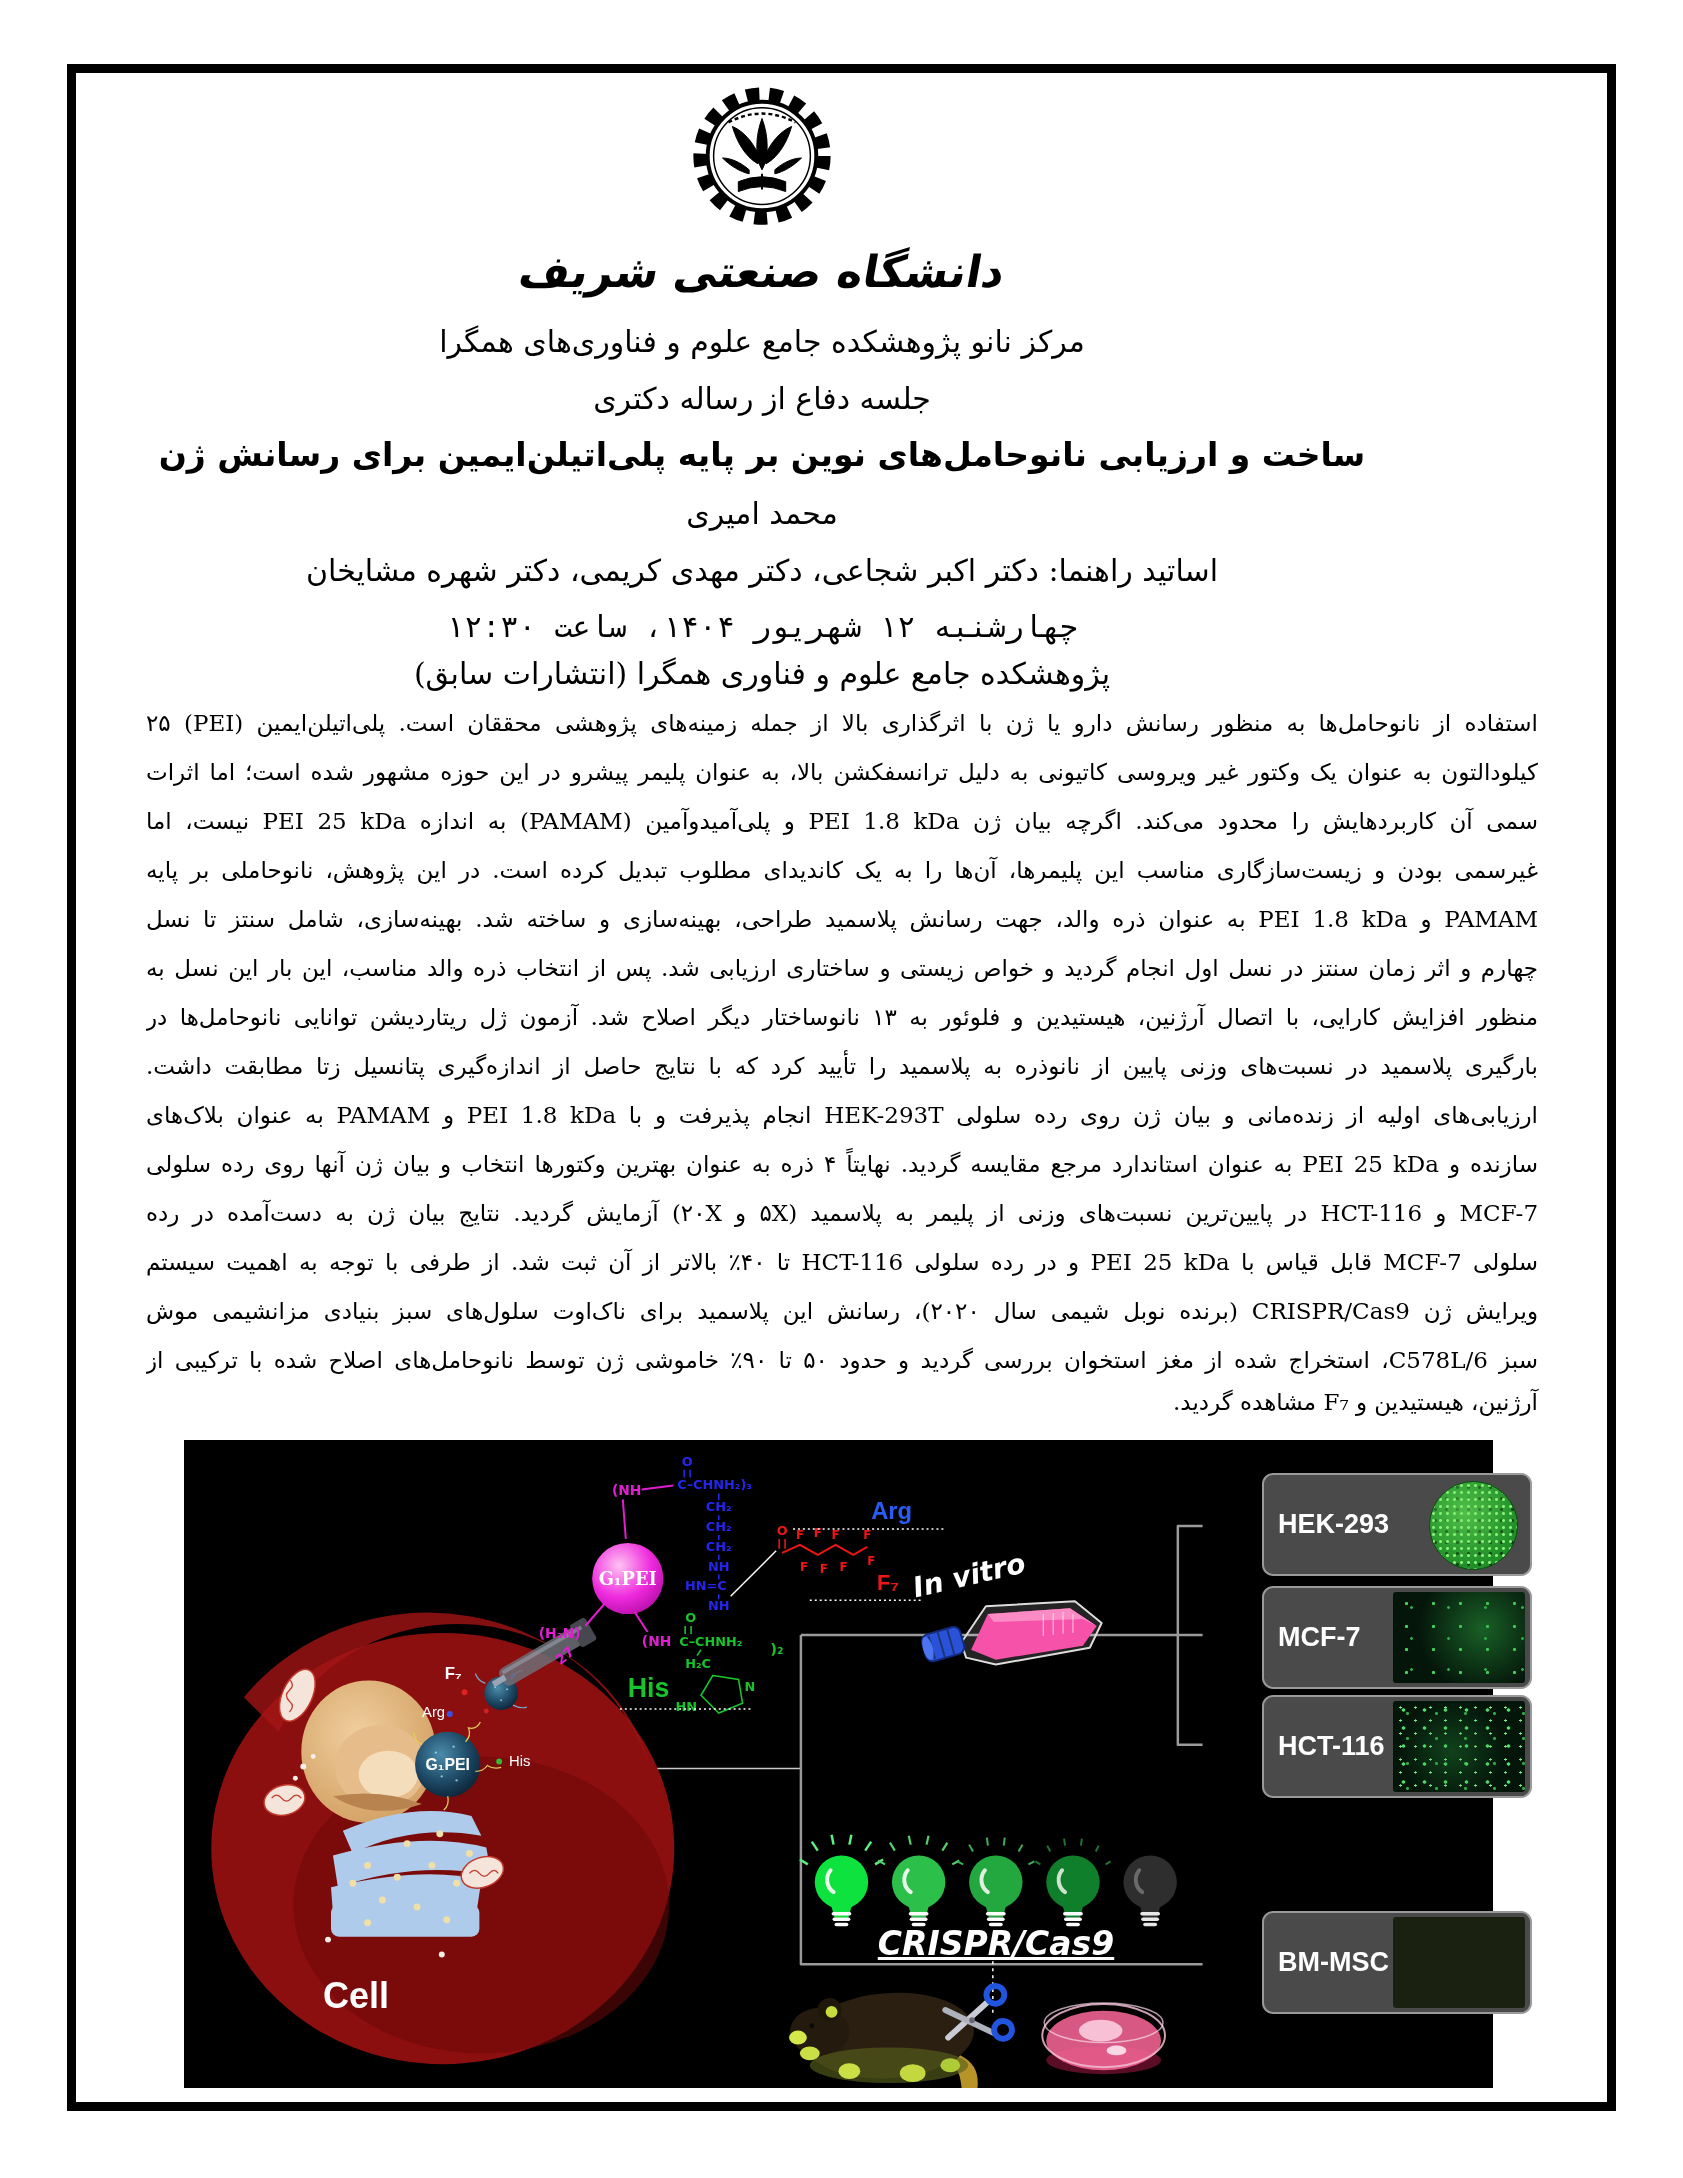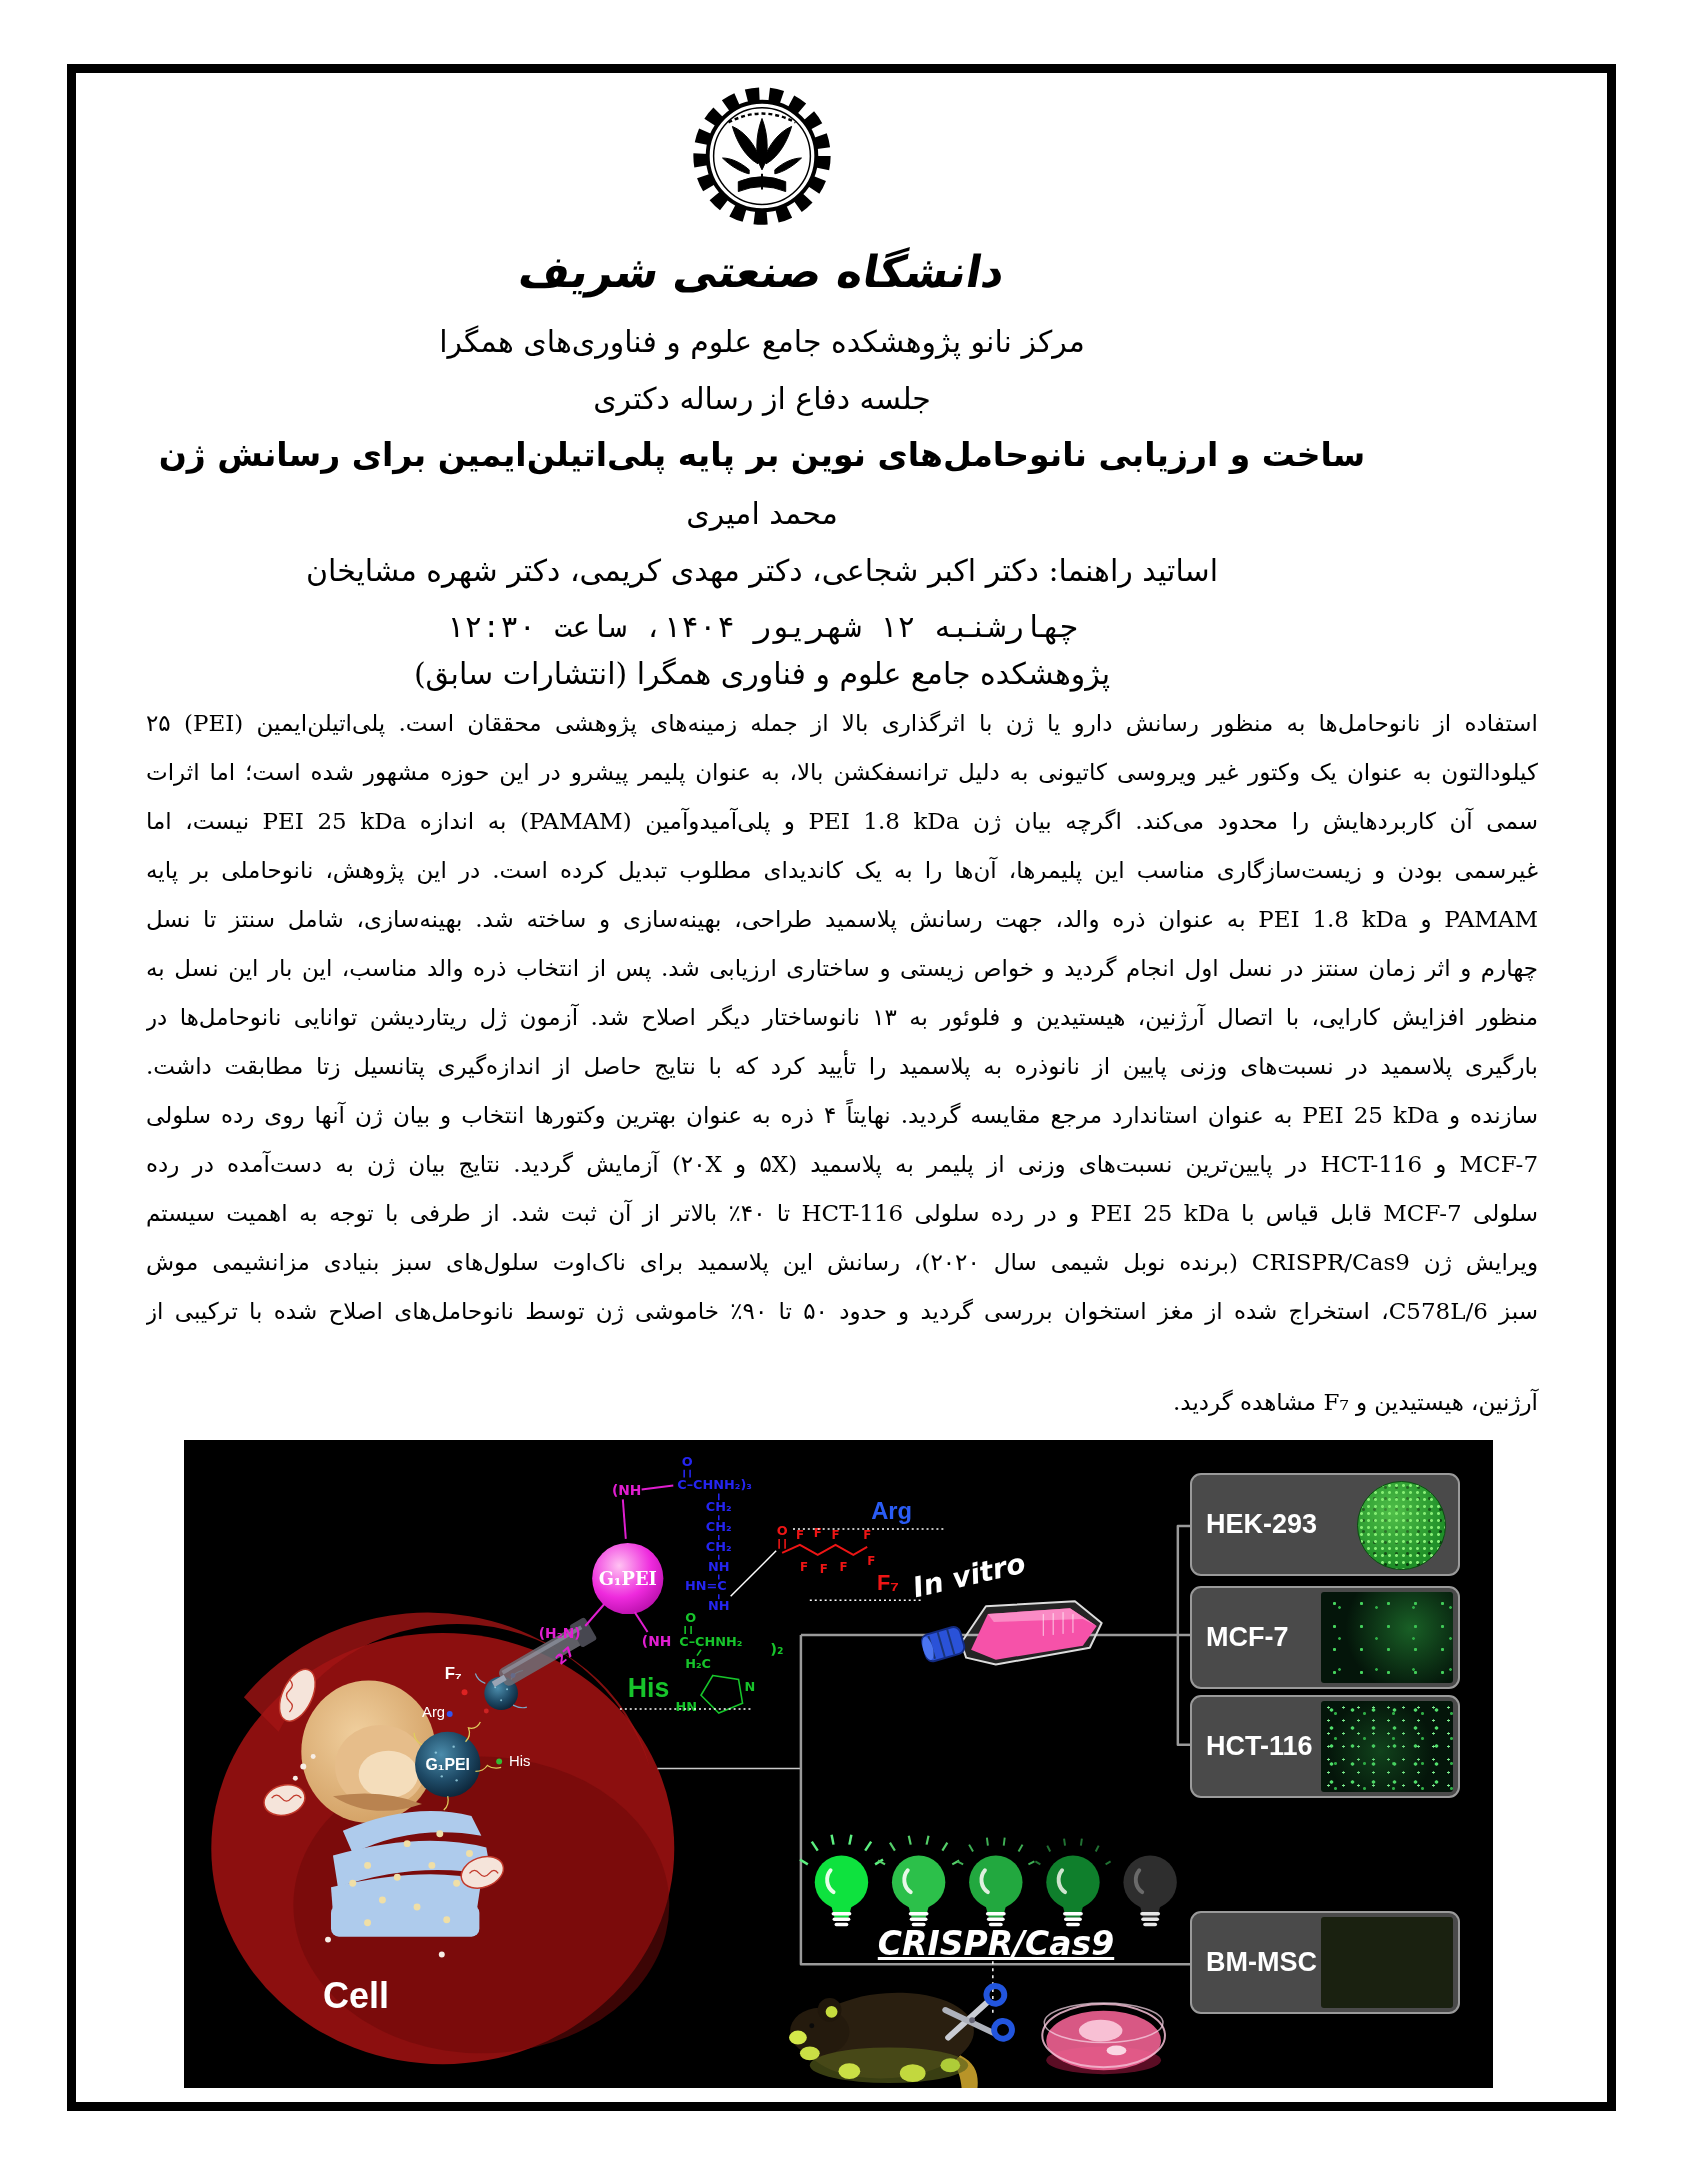--- a/index.html
+++ b/index.html
@@ -16,21 +16,21 @@
   
   .abstract{position:absolute;left:146px;top:699px;width:1392px;direction:rtl;
          font-size:23px;}
   .aline{height:49px;line-height:49px;text-align:justify;text-align-last:justify;
          overflow:hidden;}
   .alast{position:absolute;left:146px;top:1378px;width:1392px;height:49px;line-height:49px;
          direction:rtl;text-align:right;font-size:23px;}
   
   .figure{position:absolute;left:184px;top:1440px;width:1309px;height:648px;background:#000;}
   .figsvg{position:absolute;left:0;top:0;}
-  .panel{position:absolute;left:1006px;width:270px;height:103px;background:#4a4a4a;
+  .panel{position:absolute;left:1078px;width:270px;height:103px;background:#4a4a4a;
          border:2px solid #9a9a9a;border-radius:11px;box-sizing:border-box;}
   .plabel{position:absolute;left:14px;top:0;height:99px;display:flex;align-items:center;
          color:#fff;font-family:"Liberation Sans",sans-serif;font-weight:bold;font-size:27px;}
   .pimg{position:absolute;right:5px;top:4px;width:132px;height:91px;border-radius:3px;
          background-color:#04150a;}
   .pimg.mcf{background-image:
       radial-gradient(circle at 68% 40%, rgba(46,170,66,.50), rgba(0,0,0,0) 62%),
       radial-gradient(#46d45e 1.4px, rgba(0,0,0,0) 2px),
       radial-gradient(#2fae46 1.2px, rgba(0,0,0,0) 1.8px);
       background-size:100% 100%,27px 23px,37px 31px;}
@@ -89,20 +89,21 @@
 
   <div class="abstract" id="abstract-lines">
       <div class="aline">استفاده از نانوحامل‌ها به منظور رسانش دارو یا ژن با اثرگذاری بالا از جمله زمینه‌های پژوهشی محققان است. پلی‌اتیلن‌ایمین (PEI) ۲۵</div>
       <div class="aline">کیلودالتون به عنوان یک وکتور غیر ویروسی کاتیونی به دلیل ترانسفکشن بالا، به عنوان پلیمر پیشرو در این حوزه مشهور شده است؛ اما اثرات</div>
       <div class="aline">سمی آن کاربردهایش را محدود می‌کند. اگرچه بیان ژن PEI 1.8 kDa و پلی‌آمیدوآمین (PAMAM) به اندازه PEI 25 kDa نیست، اما</div>
       <div class="aline">غیرسمی بودن و زیست‌سازگاری مناسب این پلیمرها، آن‌ها را به یک کاندیدای مطلوب تبدیل کرده است. در این پژوهش، نانوحاملی بر پایه</div>
       <div class="aline">PAMAM و PEI 1.8 kDa به عنوان ذره والد، جهت رسانش پلاسمید طراحی، بهینه‌سازی و ساخته شد. بهینه‌سازی، شامل سنتز تا نسل</div>
       <div class="aline">چهارم و اثر زمان سنتز در نسل اول انجام گردید و خواص زیستی و ساختاری ارزیابی شد. پس از انتخاب ذره والد مناسب، این بار این نسل به</div>
       <div class="aline">منظور افزایش کارایی، با اتصال آرژنین، هیستیدین و فلوئور به ۱۳ نانوساختار دیگر اصلاح شد. آزمون ژل ریتاردیشن توانایی نانوحامل‌ها در</div>
       <div class="aline">بارگیری پلاسمید در نسبت‌های وزنی پایین از نانوذره به پلاسمید را تأیید کرد که با نتایج حاصل از اندازه‌گیری پتانسیل زتا مطابقت داشت.</div>
+      <div class="aline">ارزیابی‌های اولیه از زنده‌مانی و بیان ژن روی رده سلولی HEK-293T انجام پذیرفت و با PEI 1.8 kDa و PAMAM به عنوان بلاک‌های</div>
       <div class="aline">سازنده و PEI 25 kDa به عنوان استاندارد مرجع مقایسه گردید. نهایتاً ۴ ذره به عنوان بهترین وکتورها انتخاب و بیان ژن آنها روی رده سلولی</div>
       <div class="aline">MCF-7 و HCT-116 در پایین‌ترین نسبت‌های وزنی از پلیمر به پلاسمید (۵X و ۲۰X) آزمایش گردید. نتایج بیان ژن به دست‌آمده در رده</div>
       <div class="aline">سلولی MCF-7 قابل قیاس با PEI 25 kDa و در رده سلولی HCT-116 تا ۴۰٪ بالاتر از آن ثبت شد. از طرفی با توجه به اهمیت سیستم</div>
       <div class="aline">ویرایش ژن CRISPR/Cas9 (برنده نوبل شیمی سال ۲۰۲۰)، رسانش این پلاسمید برای ناک‌اوت سلول‌های سبز بنیادی مزانشیمی موش</div>
       <div class="aline">سبز C578L/6، استخراج شده از مغز استخوان بررسی گردید و حدود ۵۰ تا ۹۰٪ خاموشی ژن توسط نانوحامل‌های اصلاح شده با ترکیبی از</div>
     </div>
   <div class="alast">آرژنین، هیستیدین و F₇ مشاهده گردید.</div>
 
   <div class="figure">
     <svg class="figsvg" width="1309" height="648" viewBox="0 0 1322 655">

